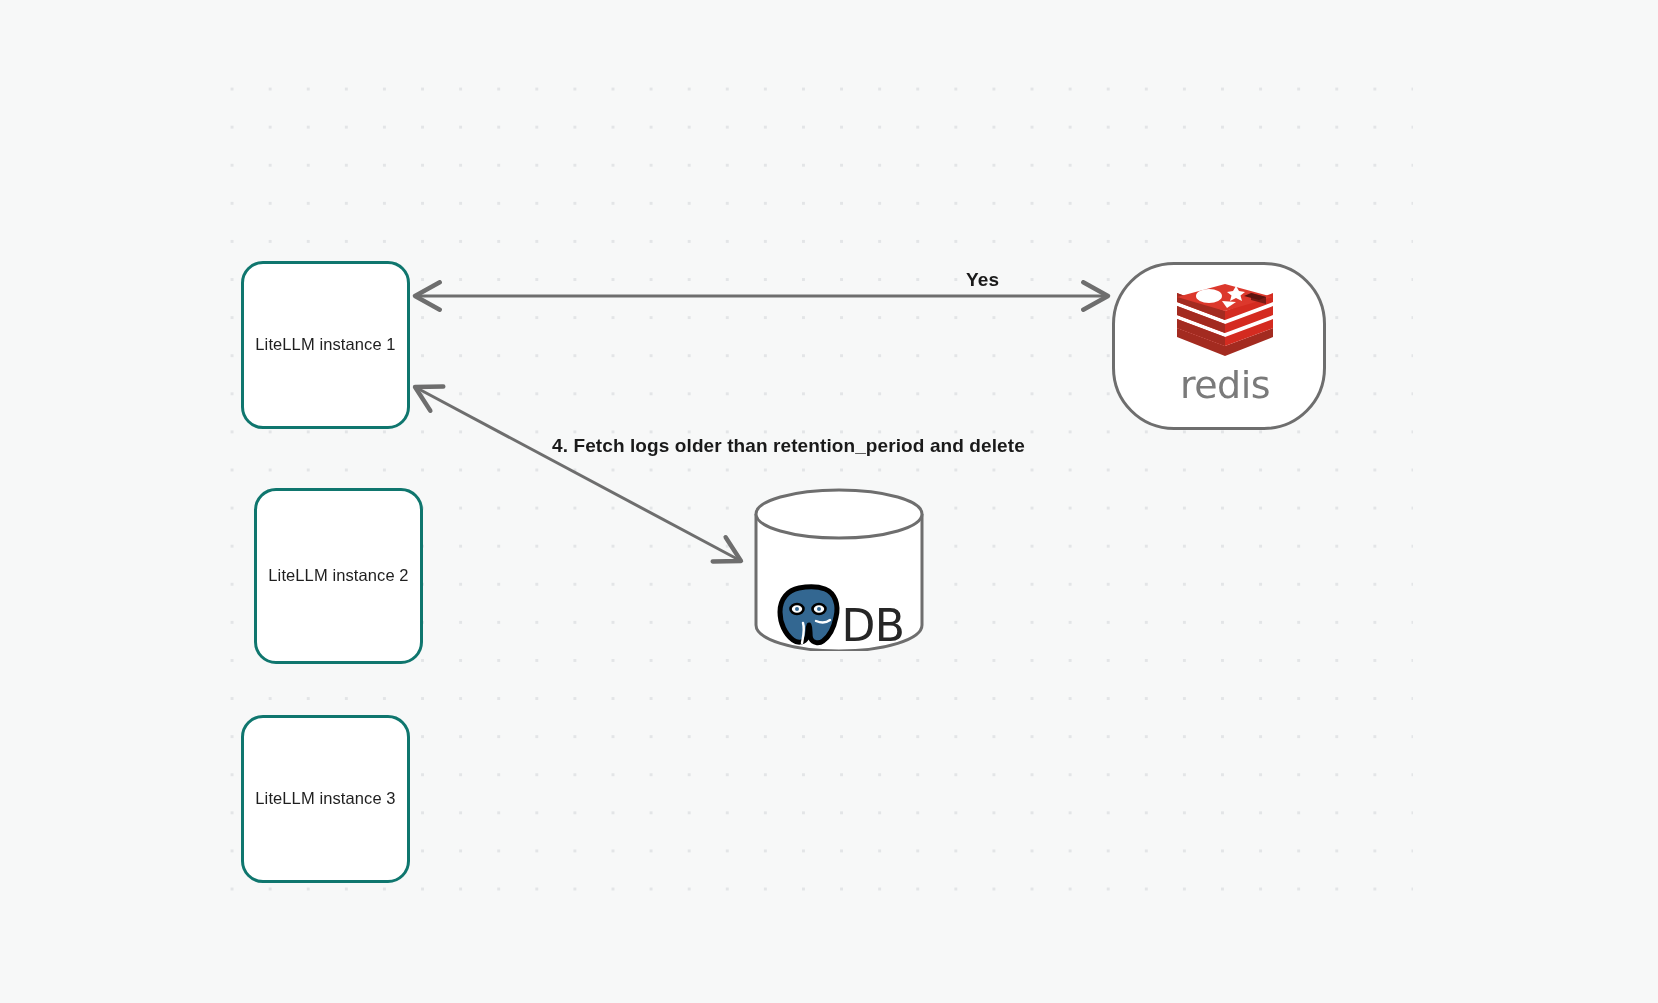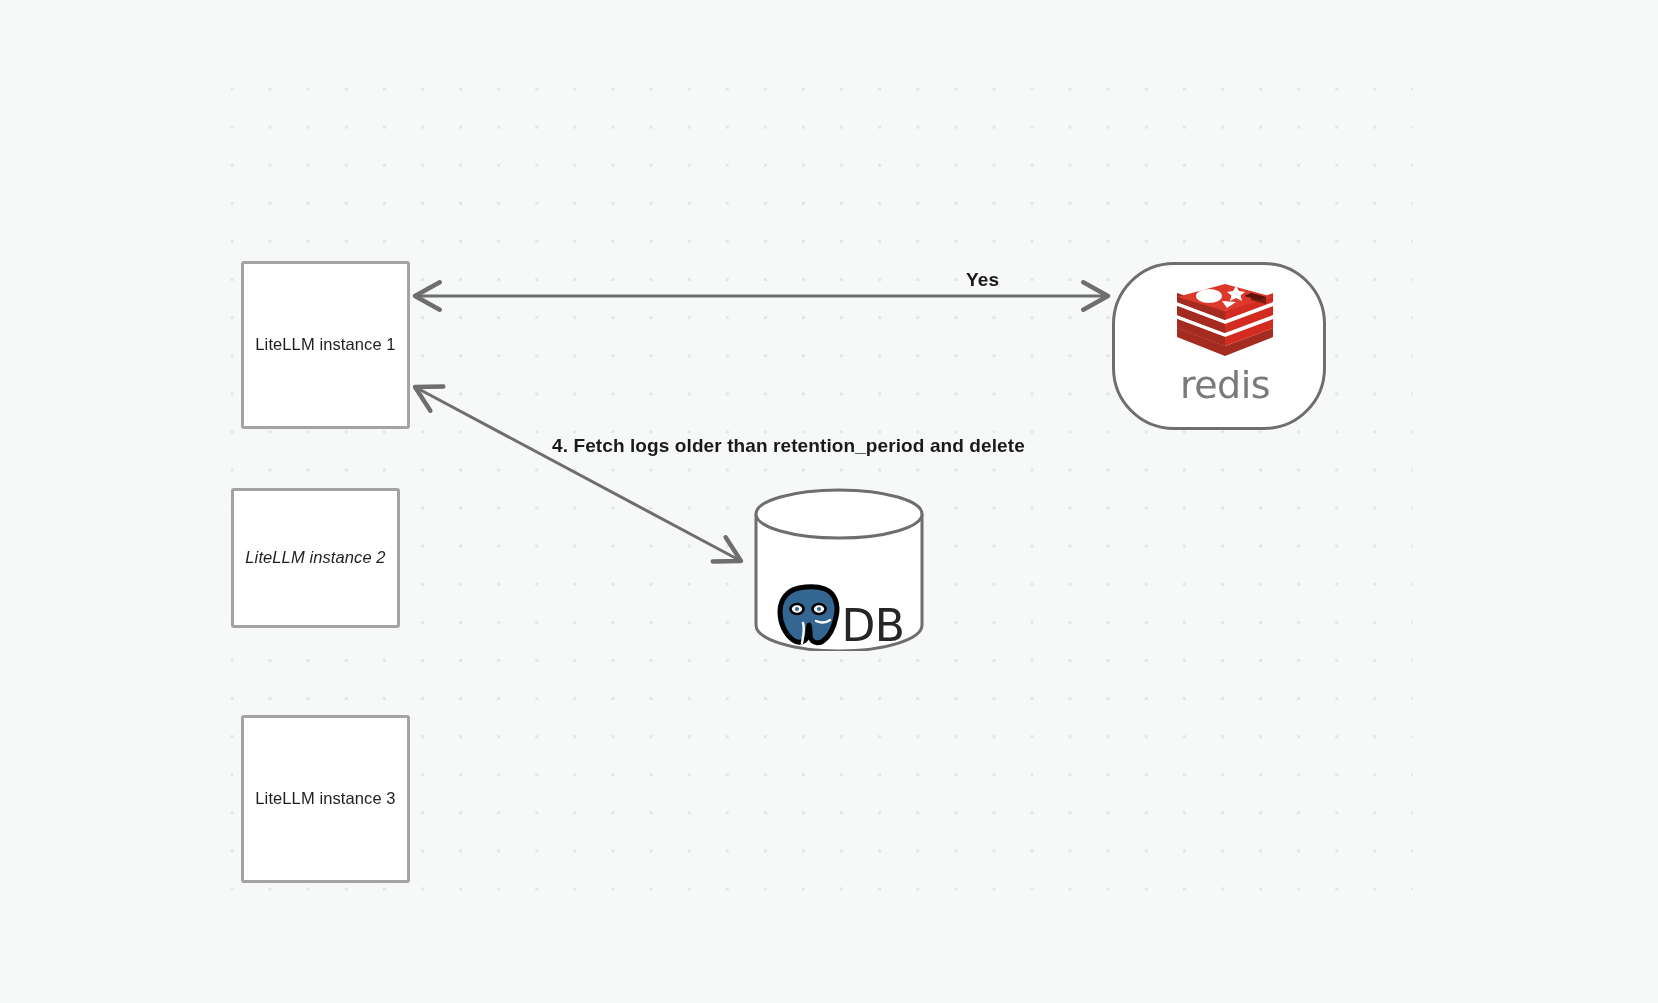--- a/index.html
+++ b/index.html
@@ -27,37 +27,37 @@
     height: 835px;
     background-image: radial-gradient(#e3e5e7 1.7px, transparent 1.8px);
     background-size: 38.1px 38.1px;
     background-position: 0 0;
     pointer-events: none;
   }
   
   .node-box {
     position: absolute;
     background: #ffffff;
-    border: 3px solid #a3a3a3;
-    border-radius: 3px;
+    border: 3px solid #0f766e;
+    border-radius: 22px;
     box-sizing: border-box;
     display: flex;
     align-items: center;
     justify-content: center;
   }
   .node-label {
     font-size: 16.5px;
     color: #1f1f1f;
     letter-spacing: 0.1px;
     line-height: 1.2;
     text-align: center;
     font-weight: 400;
   }
   #node-litellm-1 { left: 241px; top: 261px; width: 169px; height: 168px; }
-  #node-litellm-2 { left: 231px; top: 488px; width: 169px; height: 140px; font-style: italic; }
+  #node-litellm-2 { left: 254px; top: 488px; width: 169px; height: 176px; }
   #node-litellm-3 { left: 241px; top: 715px; width: 169px; height: 168px; }
 
   
   #node-redis {
     position: absolute;
     left: 1112px;
     top: 262px;
     width: 214px;
     height: 168px;
     background: #ffffff;

